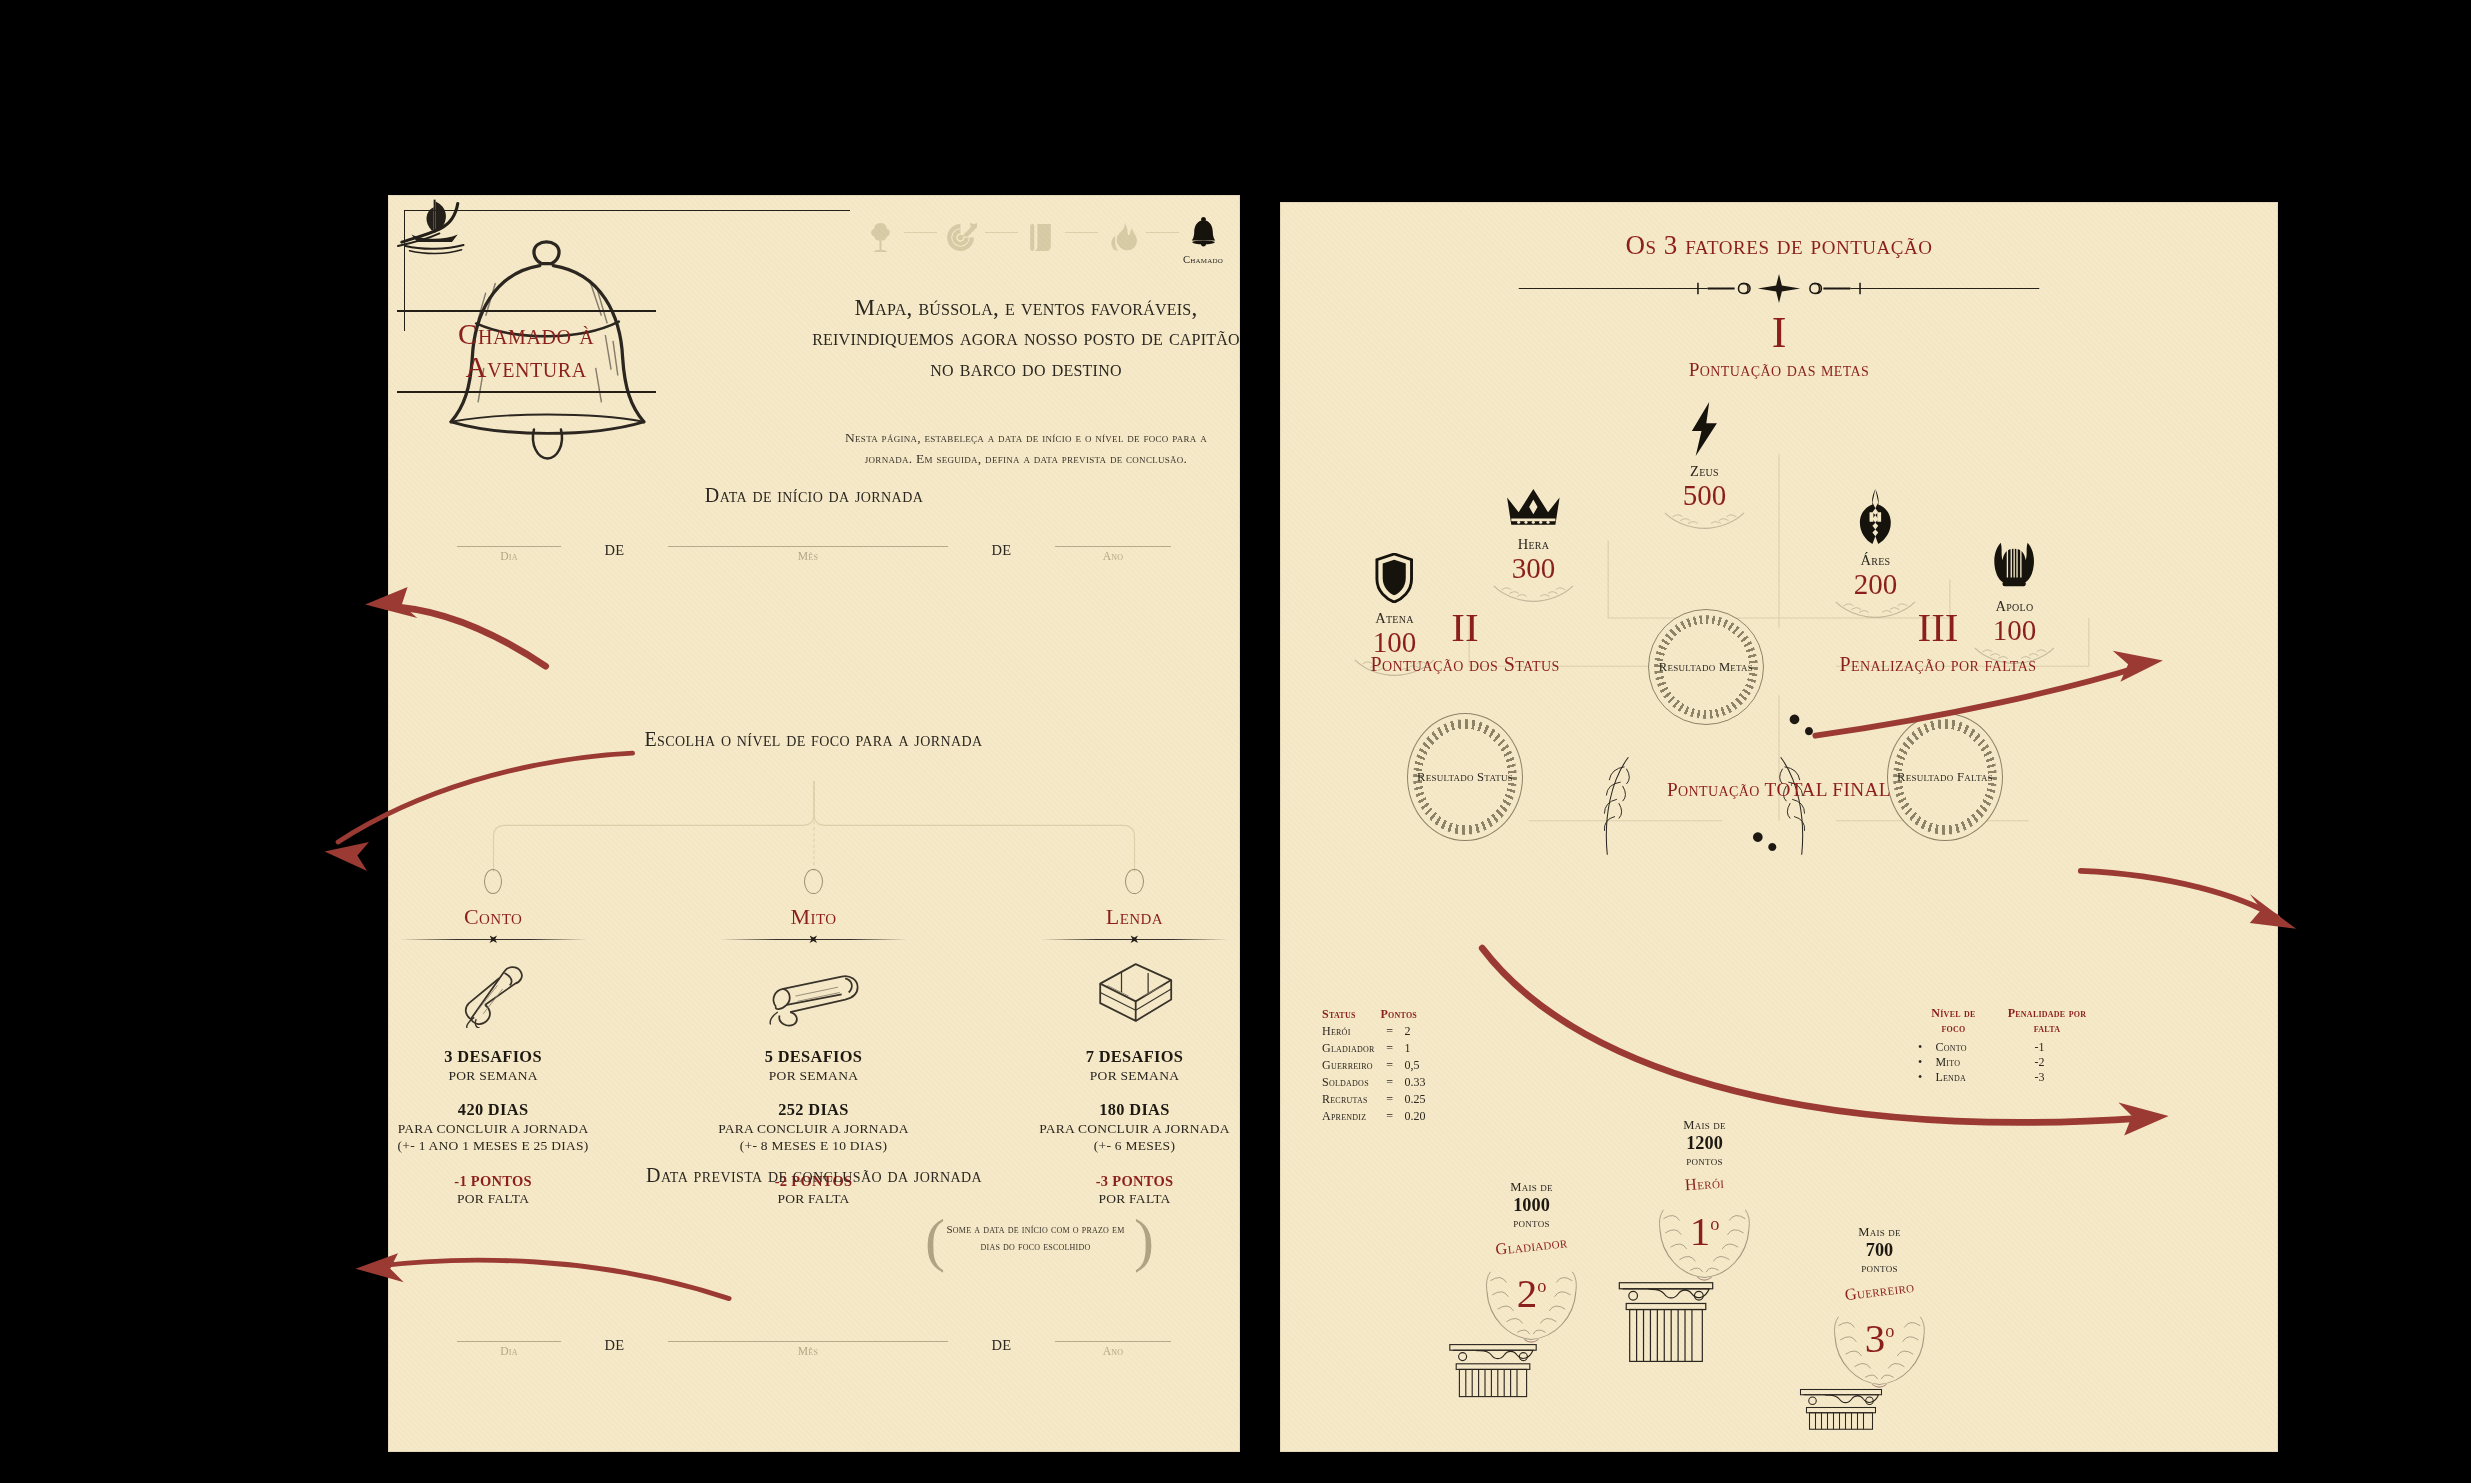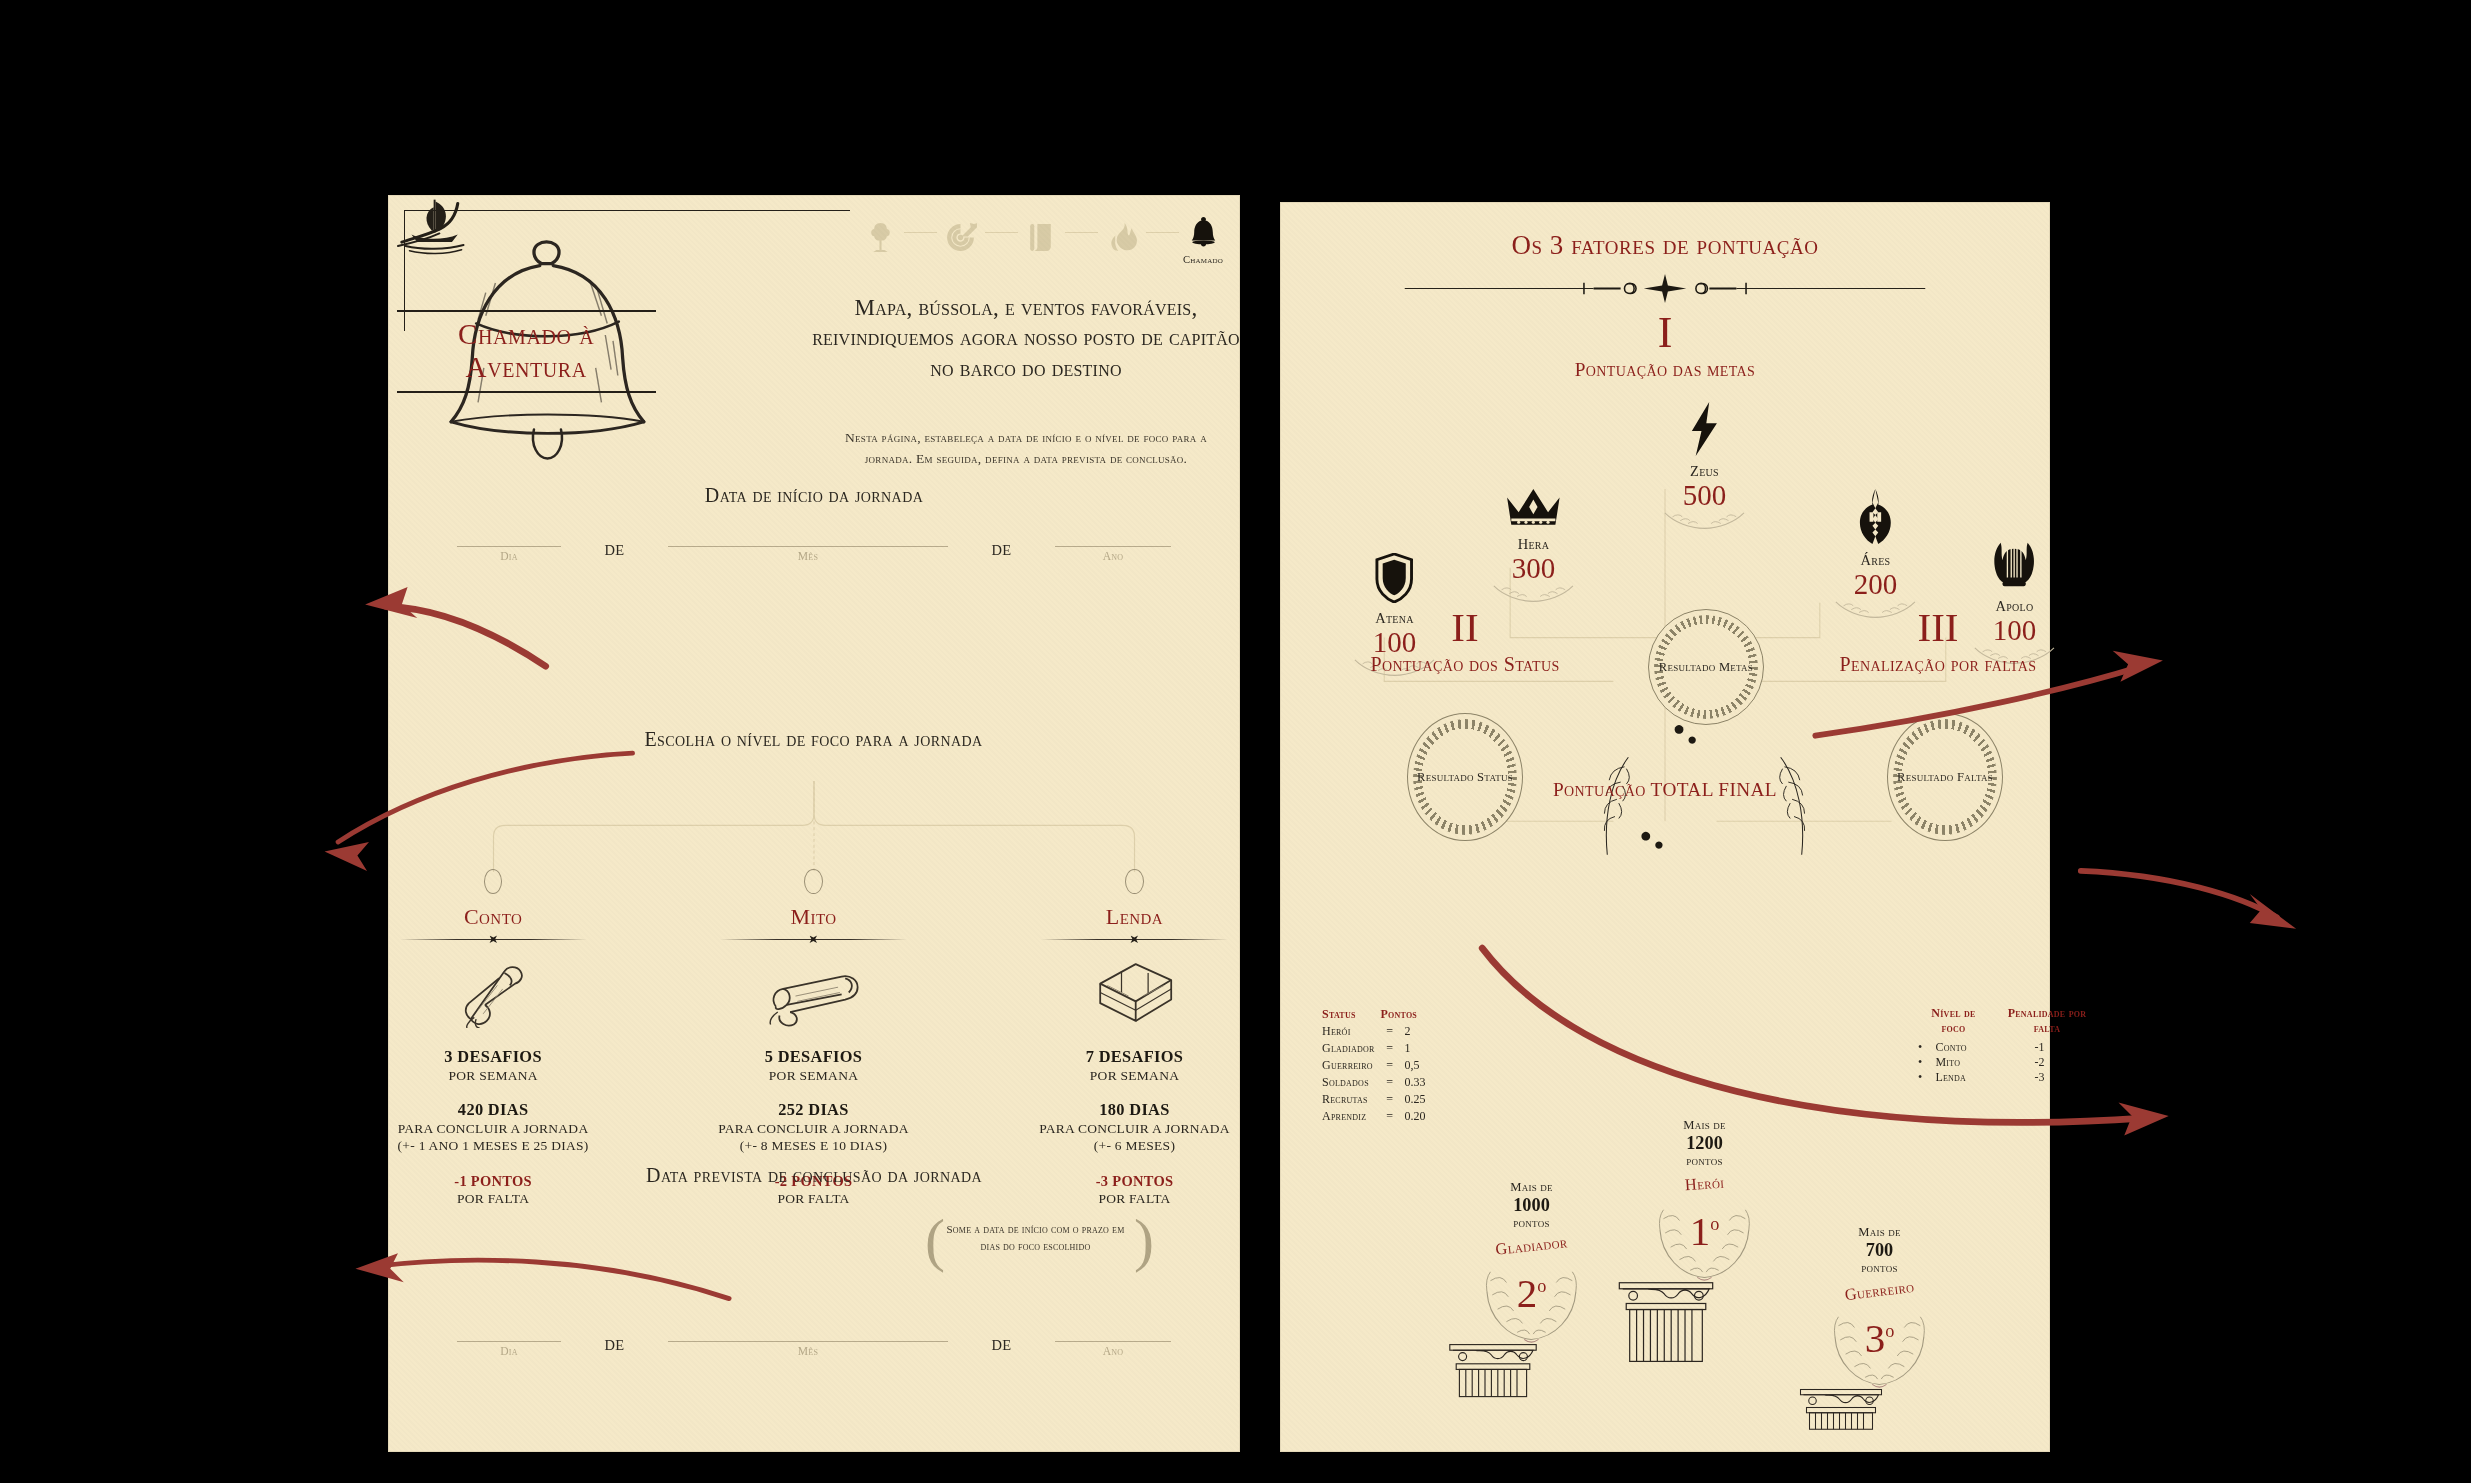--- a/index.html
+++ b/index.html
@@ -2,21 +2,21 @@
 <html><head>
 <meta charset="utf-8">
 <style>
   html,body{margin:0;padding:0;background:#000;}
   body{width:2472px;height:1483px;position:relative;overflow:hidden;
        font-family:"Liberation Serif",serif;}
 
   
   .page{position:absolute;background:#f5e9c8;box-shadow:0 0 0 1px #e4d8b8;}
   #page-left{left:389px;top:196px;width:850px;height:1255px;}
-  #page-right{left:1281px;top:203px;width:768px;height:1248px;}
+  #page-right{left:1281px;top:203px;width:996px;height:1248px;}
 
   
   .page::after{content:"";position:absolute;inset:0;pointer-events:none;
     background:repeating-linear-gradient(45deg,rgba(0,0,0,.012) 0 1.9px,rgba(255,255,255,0) 1.9px 3.9px);}
 
   .inner{position:absolute;inset:0;}
 
   
   .sc{font-variant:small-caps;letter-spacing:.02em;}
   .red{color:#8c1f1b;}

